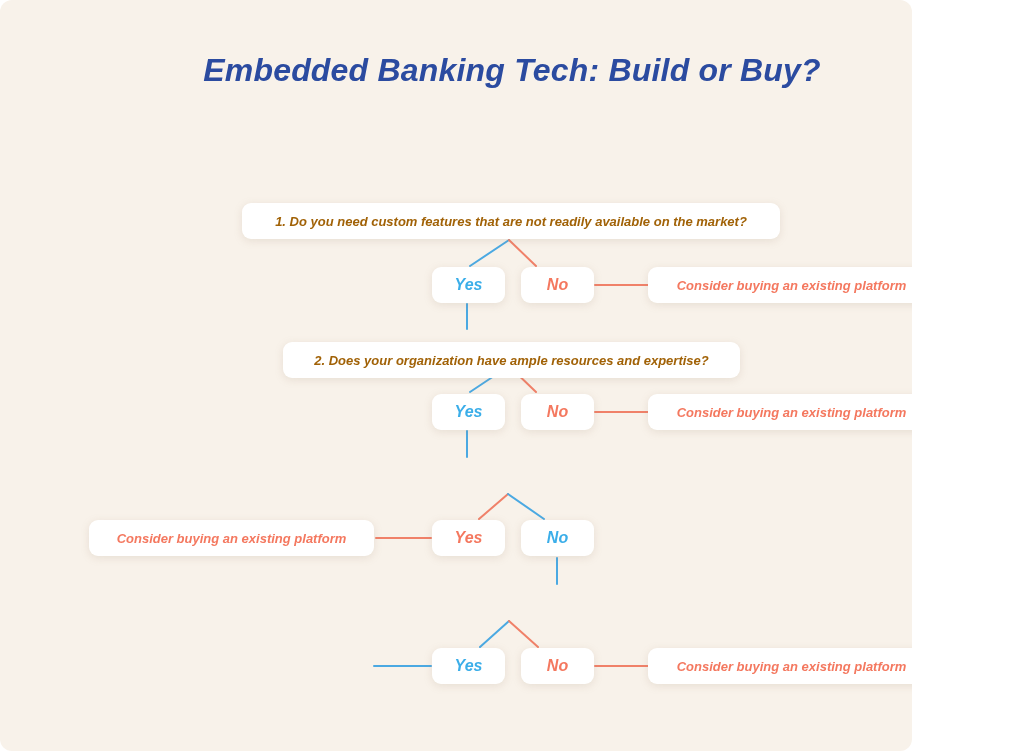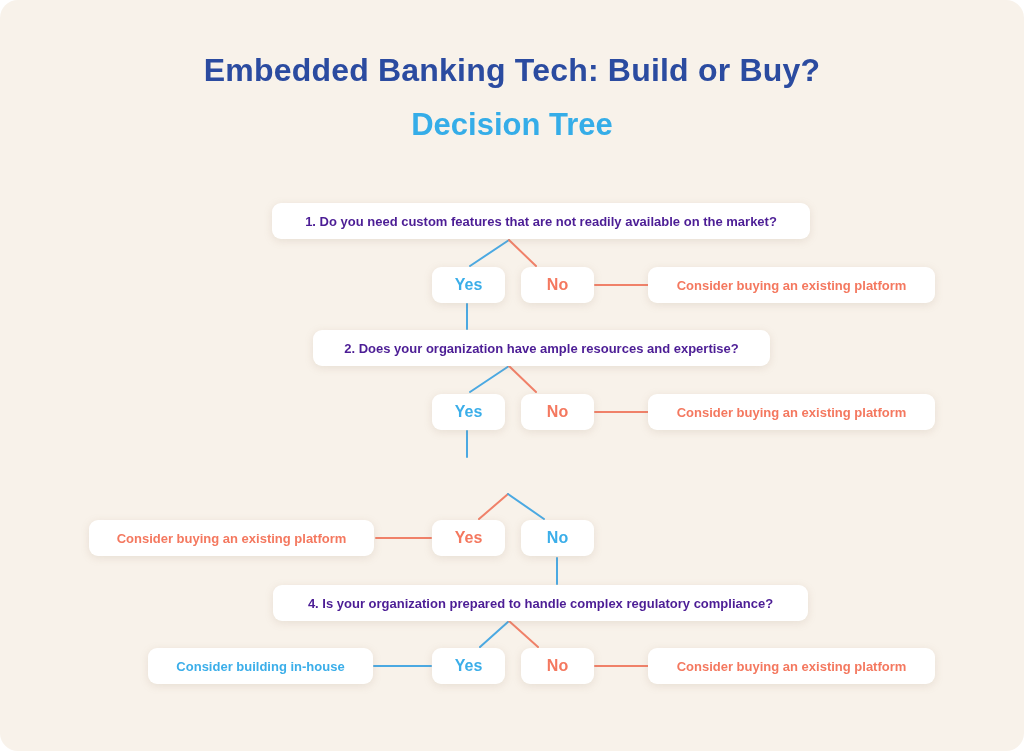--- a/index.html
+++ b/index.html
@@ -1,22 +1,23 @@
 <!DOCTYPE html>
 <html><head>
 <meta charset="utf-8">
 <style>
   html,body{margin:0;padding:0;background:#ffffff;}
   .page{
     position:relative;
-    width:1024px;height:751px;
+    width:912px;height:751px;
     background:#F8F2EA;
-    border-radius:18px;
+    border-radius:12px;
     overflow:hidden;
     font-family:"Liberation Sans", sans-serif;
+    font-style:italic;
   }
   .page-title{
     position:absolute;left:0;top:52px;width:1024px;
     text-align:center;
     font-size:32px;font-weight:700;letter-spacing:.2px;
     color:#2B4BA0;
   }
   .page-subtitle{
     position:absolute;left:0;top:107px;width:1024px;
     text-align:center;
@@ -27,36 +28,35 @@
     position:absolute;
     height:36px;
     background:#FFFFFF;
     border-radius:9px;
     box-shadow:0 2px 8px rgba(160,135,110,0.18);
     display:flex;align-items:center;justify-content:center;
     font-weight:700;
     font-size:13px;
     white-space:nowrap;
   }
-  .q{color:#4c1d95;margin-left:30px;}
+  .q{color:#a16207;}
   .opt{width:73px;font-size:16px;}
   .blue{color:#3BAEE9;}
   .orange{color:#F4785F;}
   .wires{position:absolute;left:0;top:0;pointer-events:none;}
   .wires line{stroke-width:2;stroke-linecap:round;}
   .w-blue{stroke:#4BA9E2;}
   .w-orange{stroke:#F08169;}
 </style>
 </head>
 <body>
 
 <div class="page">
 
   <div class="page-title">Embedded Banking Tech: Build or Buy?</div>
-  <div class="page-subtitle">Decision Tree</div>
 
   <svg class="wires" width="1024" height="751" viewBox="0 0 1024 751">
 
     <line class="w-blue" x1="509" y1="240" x2="470" y2="266"></line>
     <line class="w-orange" x1="509" y1="240" x2="536" y2="266"></line>
     <line class="w-orange" x1="595" y1="285" x2="648" y2="285"></line>
     <line class="w-blue" x1="467" y1="304" x2="467" y2="329"></line>
 
     <line class="w-blue" x1="509" y1="366" x2="470" y2="392"></line>
     <line class="w-orange" x1="509" y1="366" x2="536" y2="392"></line>
@@ -72,28 +72,26 @@
     <line class="w-orange" x1="509" y1="621" x2="538" y2="647"></line>
     <line class="w-blue" x1="374" y1="666" x2="431" y2="666"></line>
     <line class="w-orange" x1="595" y1="666" x2="648" y2="666"></line>
   </svg>
 
   <div class="box q" style="left:242px;top:203px;width:538px">1. Do you need custom features that are not readily available on the market?</div>
   <div class="box opt blue" style="left:432px;top:267px">Yes</div>
   <div class="box opt orange" style="left:521px;top:267px">No</div>
   <div class="box orange" style="left:648px;top:267px;width:287px">Consider buying an existing platform</div>
 
-  <div class="box q" style="left:283px;top:330px;width:457px">2. Does your organization have ample resources and expertise?</div>
+  <div class="box q" style="left:283px;top:342px;width:457px">2. Does your organization have ample resources and expertise?</div>
   <div class="box opt blue" style="left:432px;top:394px">Yes</div>
   <div class="box opt orange" style="left:521px;top:394px">No</div>
   <div class="box orange" style="left:648px;top:394px;width:287px">Consider buying an existing platform</div>
 
   <div class="box orange" style="left:89px;top:520px;width:285px">Consider buying an existing platform</div>
   <div class="box opt orange" style="left:432px;top:520px">Yes</div>
   <div class="box opt blue" style="left:521px;top:520px">No</div>
 
-  <div class="box q" style="left:243px;top:585px;width:535px">4. Is your organization prepared to handle complex regulatory compliance?</div>
-  <div class="box blue" style="left:148px;top:648px;width:225px">Consider building in-house</div>
   <div class="box opt blue" style="left:432px;top:648px">Yes</div>
   <div class="box opt orange" style="left:521px;top:648px">No</div>
   <div class="box orange" style="left:648px;top:648px;width:287px">Consider buying an existing platform</div>
 
 </div>
 
 </body></html>

